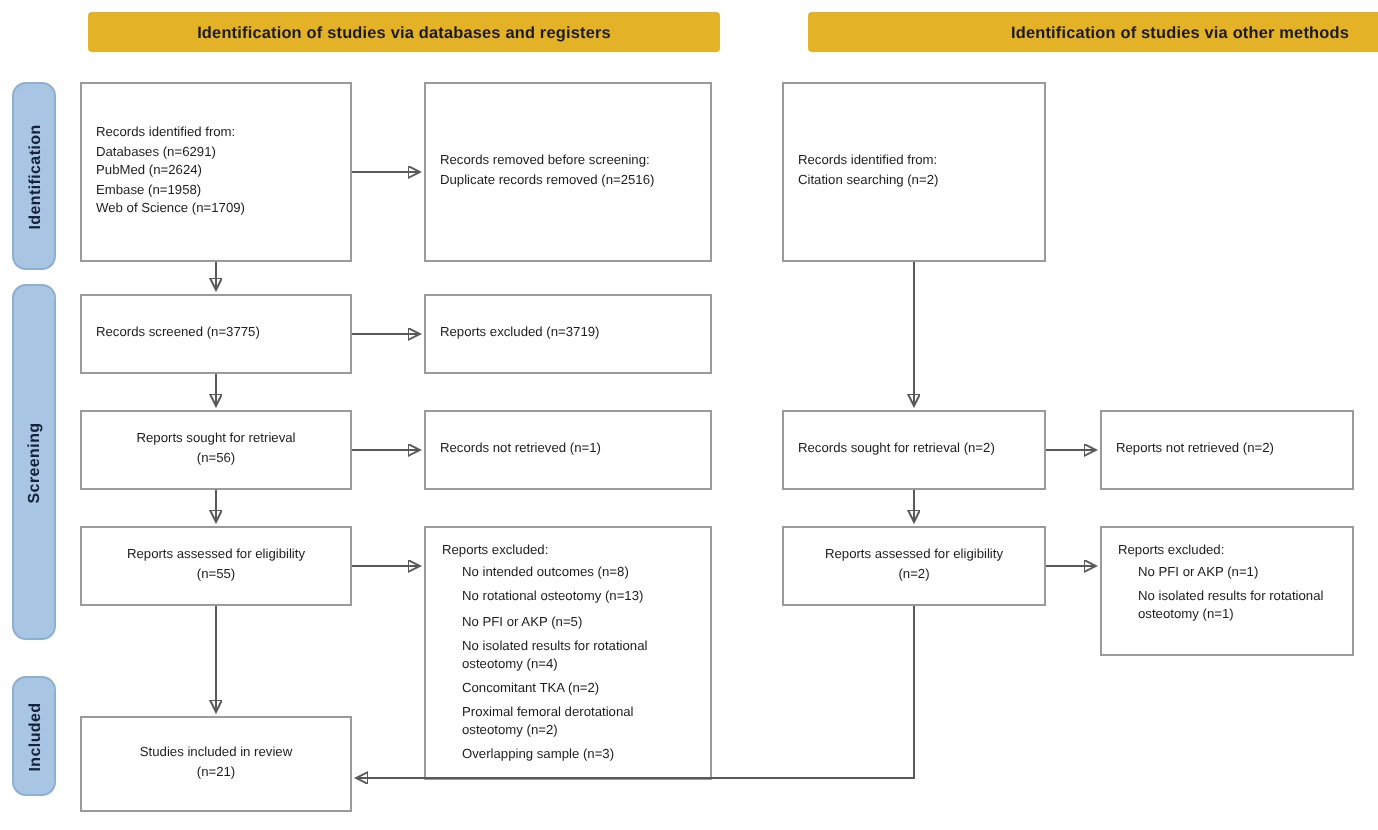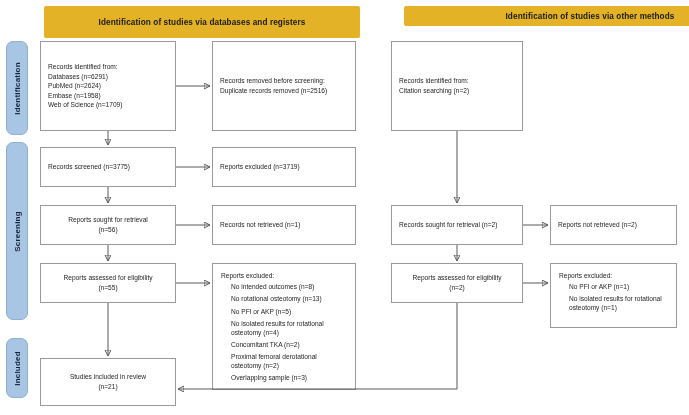--- a/index.html
+++ b/index.html
@@ -97,21 +97,21 @@
     stroke: #595959;
     stroke-width: 1;
     fill: none;
   }
 </style>
 </head>
 <body>
 
 <div id="diagram">
 
-  <div class="hdr" style="left:44px; top:6px; width:316px; height:32px;">
+  <div class="hdr" style="left:44px; top:6px; width:316px; height:20px;">
     <span>Identification of studies via databases and registers</span>
   </div>
 
   <div class="hdr" style="left:404px; top:6px; width:286px; height:20px;padding-left:43px;">
     <span>Identification of studies via other methods</span>
   </div>
 
   <div class="stage" style="left:6px; top:41px; width:20px; height:92px;">
     <span>Identification</span>
   </div>

